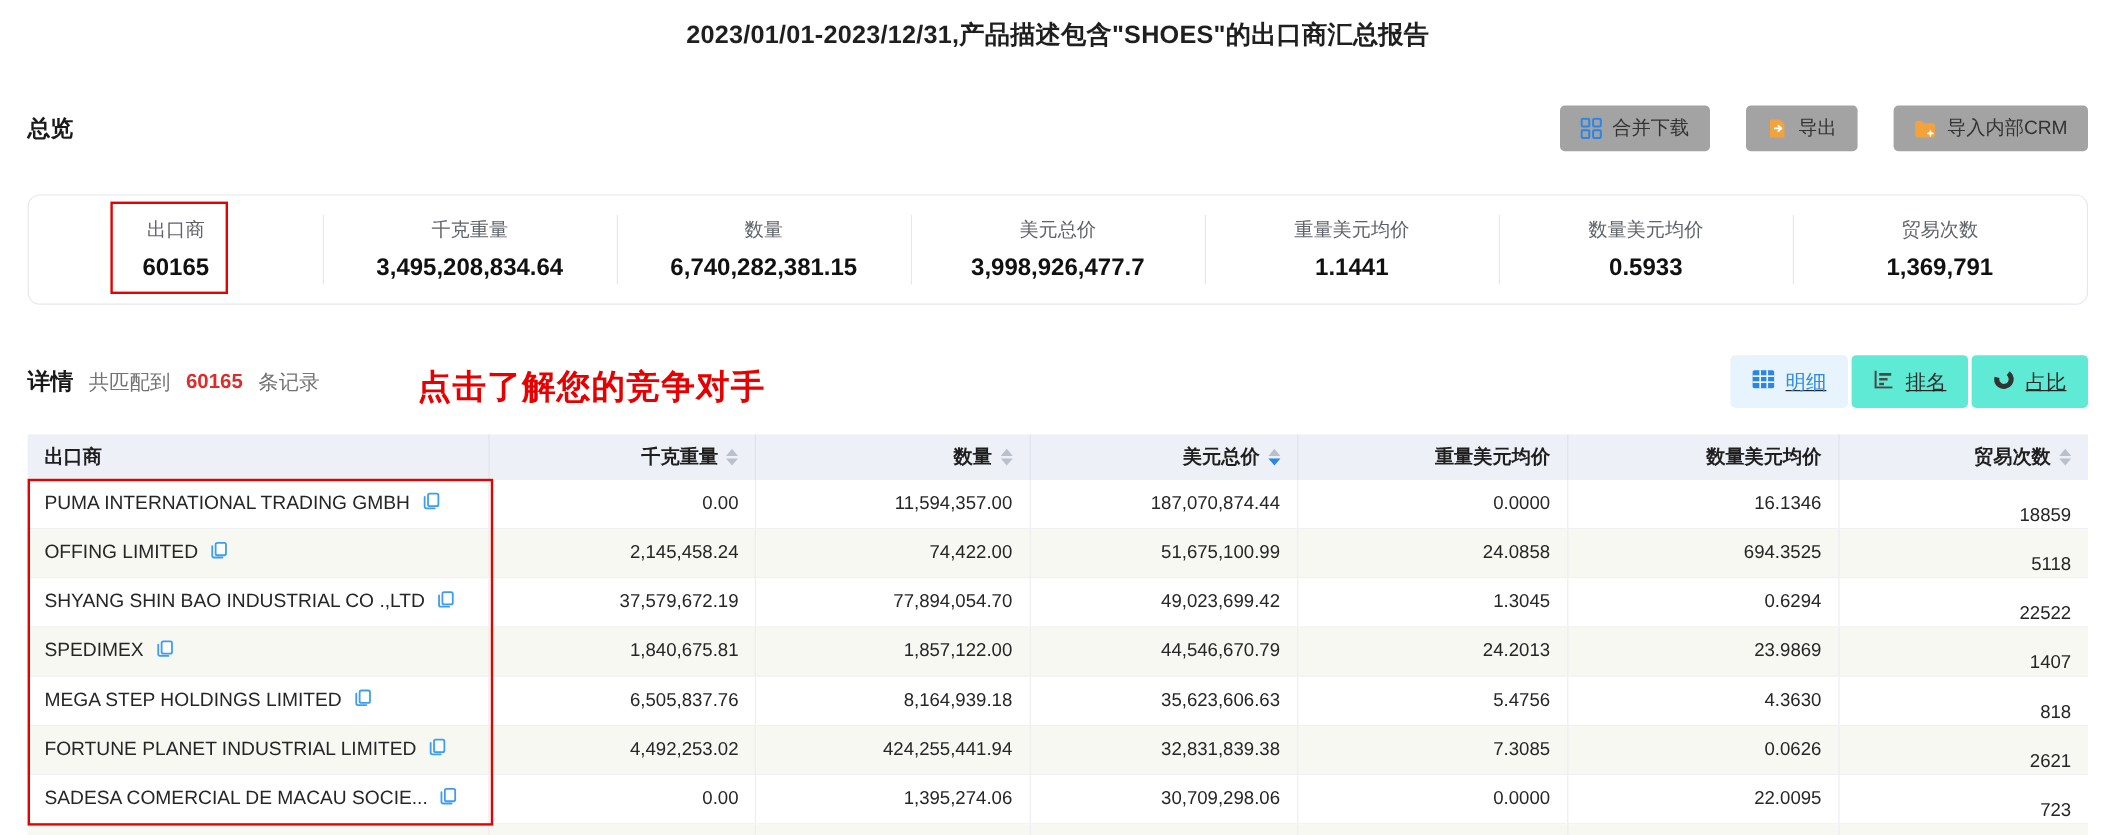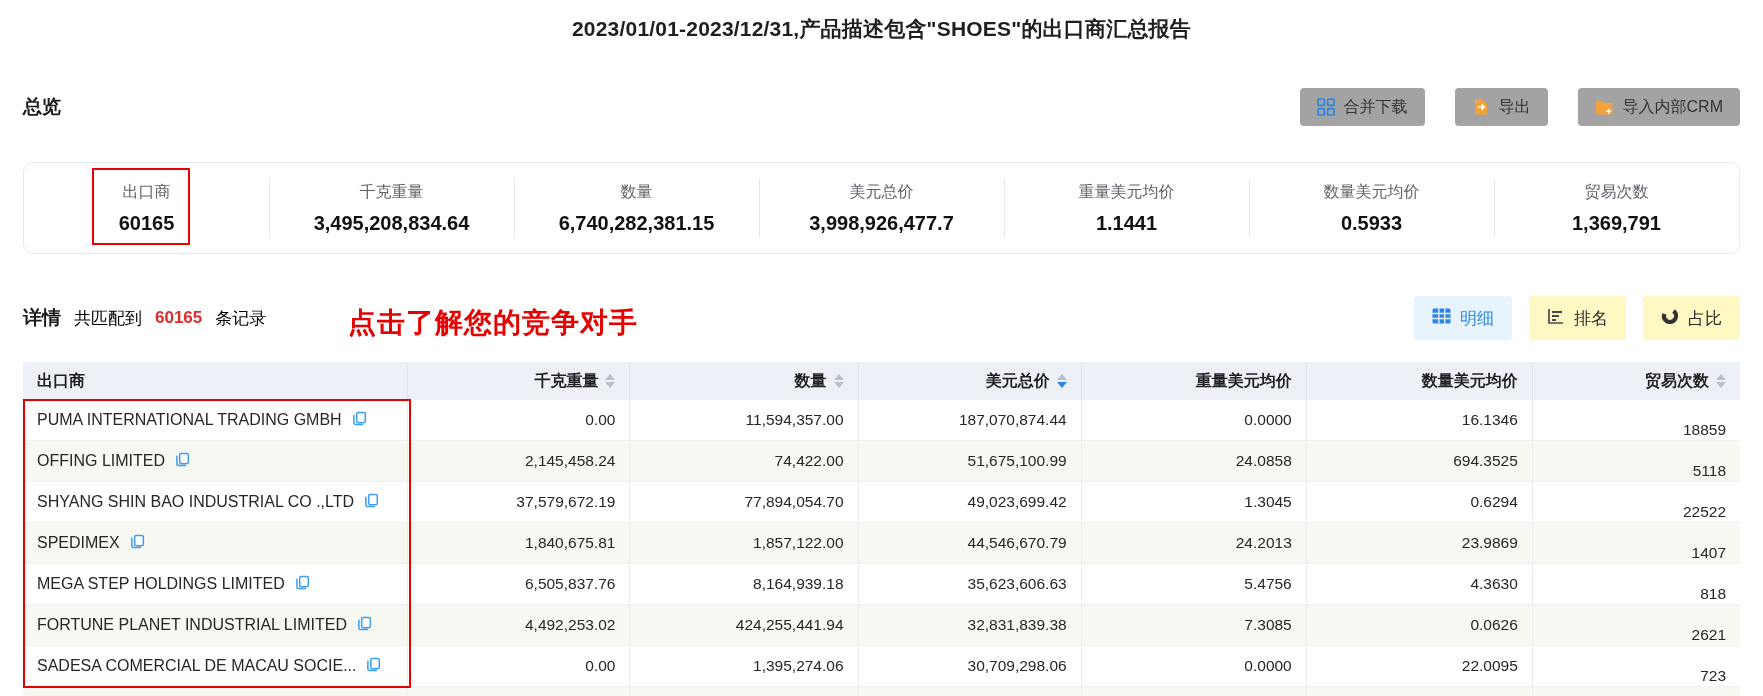--- a/index.html
+++ b/index.html
@@ -26,24 +26,24 @@
   .stat { flex:1; display:flex; flex-direction:column; align-items:center; justify-content:center;
           gap:9px; position:relative; }
   .stat + .stat::before { content:""; position:absolute; left:0; top:16px; bottom:16px; width:1px; background:#e5e8ec; }
   .stat-label { font-size:16px; color:#5f6368; }
   .stat-value { font-size:20px; color:#111; font-weight:600; }
 
   
   .details-bar { margin-top:42px; height:44px; display:flex; align-items:center; justify-content:space-between; }
   .details-left { display:flex; align-items:center; gap:13px; }
   .details-title { font-size:19px; font-weight:700; color:#1a1a1a; }
-  .match-text { font-size:17px; color:#000000; }
+  .match-text { font-size:17px; color:#737373; }
   .match-count { font-size:17px; color:#e02b2b; font-weight:600; }
-  .view-switcher { display:flex; gap:17px; }
-  .view-btn { height:44px; padding:0 18px; background:#fef9c3; border:none; border-radius:4px;
+  .view-switcher { display:flex; gap:3px;text-decoration:underline; }
+  .view-btn { height:44px; padding:0 18px; background:#5eead4; border:none; border-radius:4px;
               display:flex; align-items:center; gap:9px; font-size:17px; color:#2b2b2b;
               font-family:inherit; cursor:pointer; }
   .view-btn.active { background:#e7f3fd; color:#2f8be6; }
 
   
   .table-wrap { margin-top:22px; position:relative; }
   .thead { display:flex; height:38px; background:#edf0f6; }
   .th { display:flex; align-items:center; font-size:16px; font-weight:700; color:#1f1f1f;
         padding:0 14px; border-right:1px solid #dfe3ed; }
   .th:last-child { border-right:none; }

